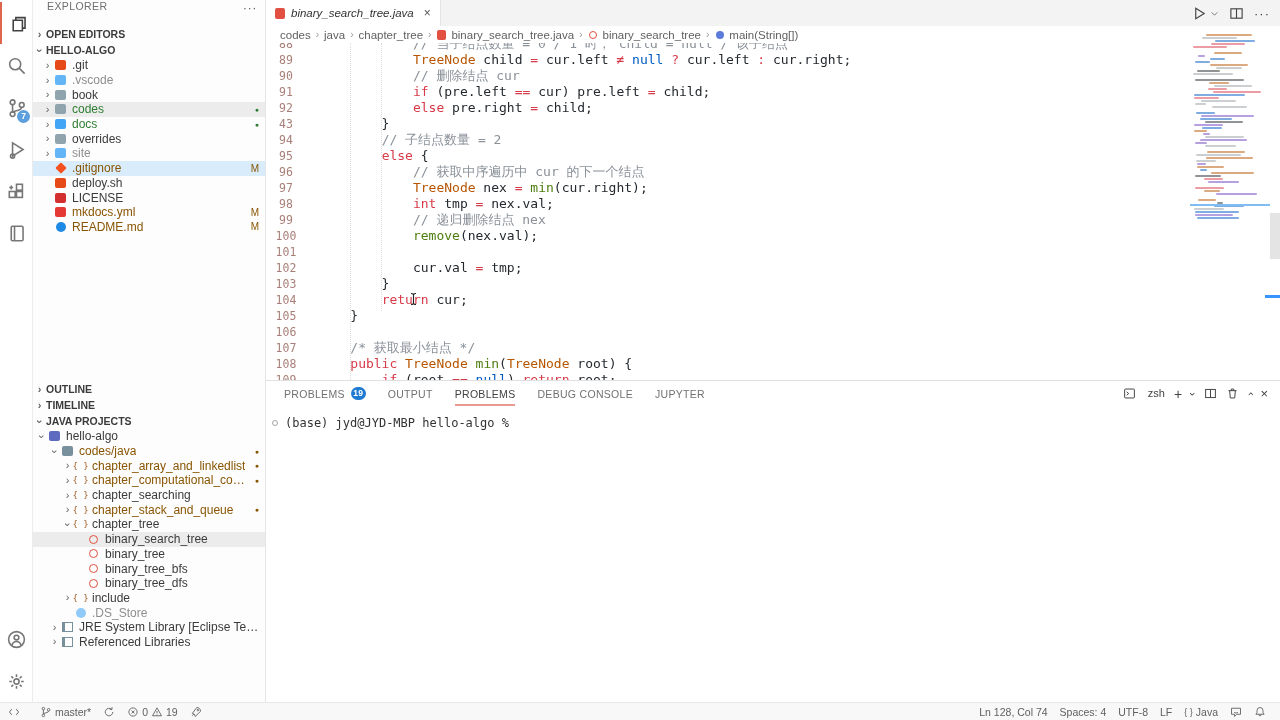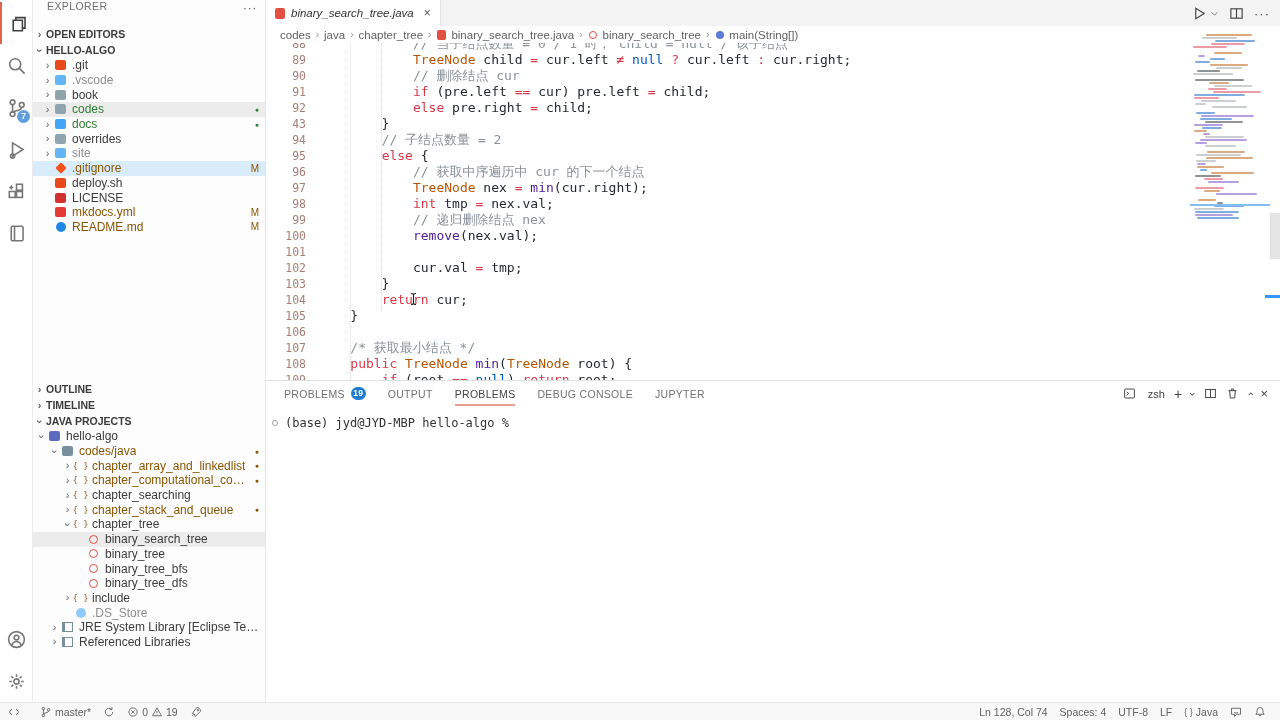--- a/index.html
+++ b/index.html
@@ -49,42 +49,42 @@
 
   .crumbs{height:17px;display:flex;align-items:center;font-size:11.5px;color:#616161;padding-left:14px;gap:1px;background:#fff}
   .crumb{display:flex;align-items:center;gap:4px;cursor:pointer}
   .csep{color:#9a9a9a;margin:0 4px;font-size:10px}
   .ci{width:11px;height:11px;display:inline-flex;align-items:center;justify-content:center}
 
   .code-region{position:absolute;top:43px;left:0;right:0;bottom:0;overflow:hidden;
     font-family:"DejaVu Sans Mono",monospace;font-size:13px}
   .lines{margin-top:-7px}
   .cline{height:16px;line-height:16px;display:flex;white-space:pre}
-  .gut{width:40px;flex:none;text-align:right;color:#a87f78;font-size:11.5px;user-select:none}
+  .gut{width:40px;flex:none;text-align:center;color:#a87f78;font-size:11.5px;user-select:none}
   .ctext{padding-left:13px}
-  .tok-kw{color:#d73a49}.tok-ty{color:#b75501}.tok-fn{color:#4c1d95}
+  .tok-kw{color:#d73a49}.tok-ty{color:#b75501}.tok-fn{color:#4d7c0f}
   .tok-co{color:#005cc5}.tok-cm{color:#8a9199}.tok-pl{color:#24292e}.tok-op{color:#d73a49}
   .guide{position:absolute;width:0;border-left:1px dotted #dcdcdc;top:0}
 
   .minimap{position:absolute;top:34px;right:14px;width:74px}
   .mm-bar{height:2px;margin-bottom:1px;border-radius:1px}
   .mm-hl{position:absolute;right:10px;width:80px;height:2px;top:204px;background:#7fbdf2}
   .ov-cursor{position:absolute;right:0;width:15px;height:3px;top:295px;background:#3794ff}
   .scroll-thumb{position:absolute;right:0;top:213px;width:10px;height:46px;background:rgba(90,90,90,.16)}
   .ibeam{position:absolute;left:143px;top:249px;width:9px;height:14px}
 
   
   .panel{height:322px;border-top:1px solid #e0e0e0;position:relative;background:#fff}
   .ptabs{height:25px;display:flex;align-items:center;padding-left:18px;gap:22px;font-size:10.5px;color:#717171}
   .ptab{display:flex;align-items:center;gap:6px;height:100%;cursor:pointer;letter-spacing:.3px}
   .ptab.active{color:#424242;box-shadow:inset 0 -2px 0 #eb9a90}
   .pbadge{background:#1f7ad1;color:#fff;border-radius:8px;font-size:8.5px;min-width:15px;height:13px;line-height:13px;text-align:center;font-weight:bold}
   .pactions{margin-left:auto;display:flex;align-items:center;gap:9px;padding-right:12px;color:#424242;font-size:11px}
   .pactions svg{width:13px;height:13px;stroke:#424242;fill:none;stroke-width:1.2;cursor:pointer}
-  .pactions .tg{display:flex;align-items:center;gap:12px;cursor:pointer}
+  .pactions .tg{display:flex;align-items:flex-start;gap:12px;cursor:pointer}
   .pactions .g{cursor:pointer;color:#424242}
   .term{position:relative;padding:10px 0 0 19px;font-family:"DejaVu Sans Mono",monospace;font-size:12px;color:#333;font-weight:normal}
   .term-dec{position:absolute;left:6px;top:14px;width:6px;height:6px;border:1px solid #a5a5a5;border-radius:50%}
 
   
   .statusbar{height:18px;background:#f8f8f8;border-top:1px solid #e7e7e7;display:flex;align-items:center;font-size:10.5px;color:#616161;padding:0 8px 0 0}
   .st{display:flex;align-items:center;gap:3px;padding:0 6px;height:100%;cursor:pointer}
   .st svg{width:12px;height:12px;stroke:#616161;fill:none;stroke-width:1.2}
   .st-remote{width:28px;justify-content:center;margin-right:6px}
   .st-right{margin-left:auto;display:flex;align-items:center;height:100%}

